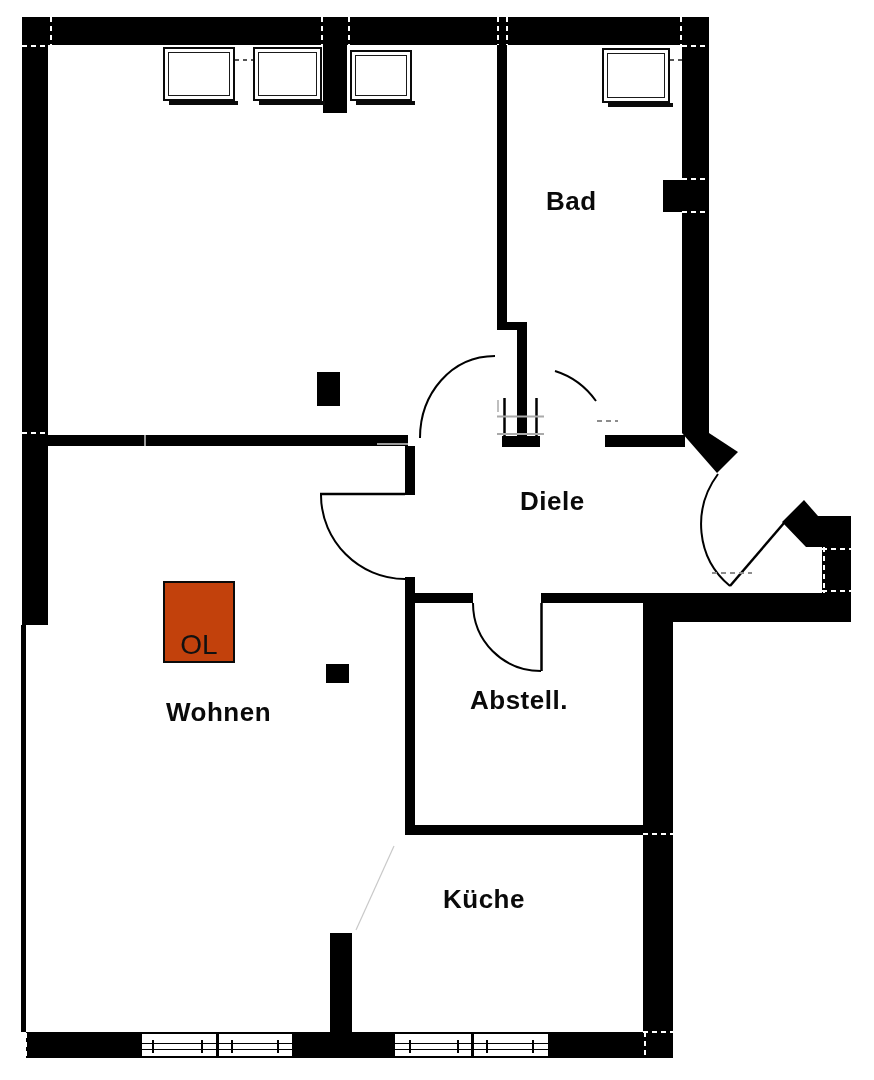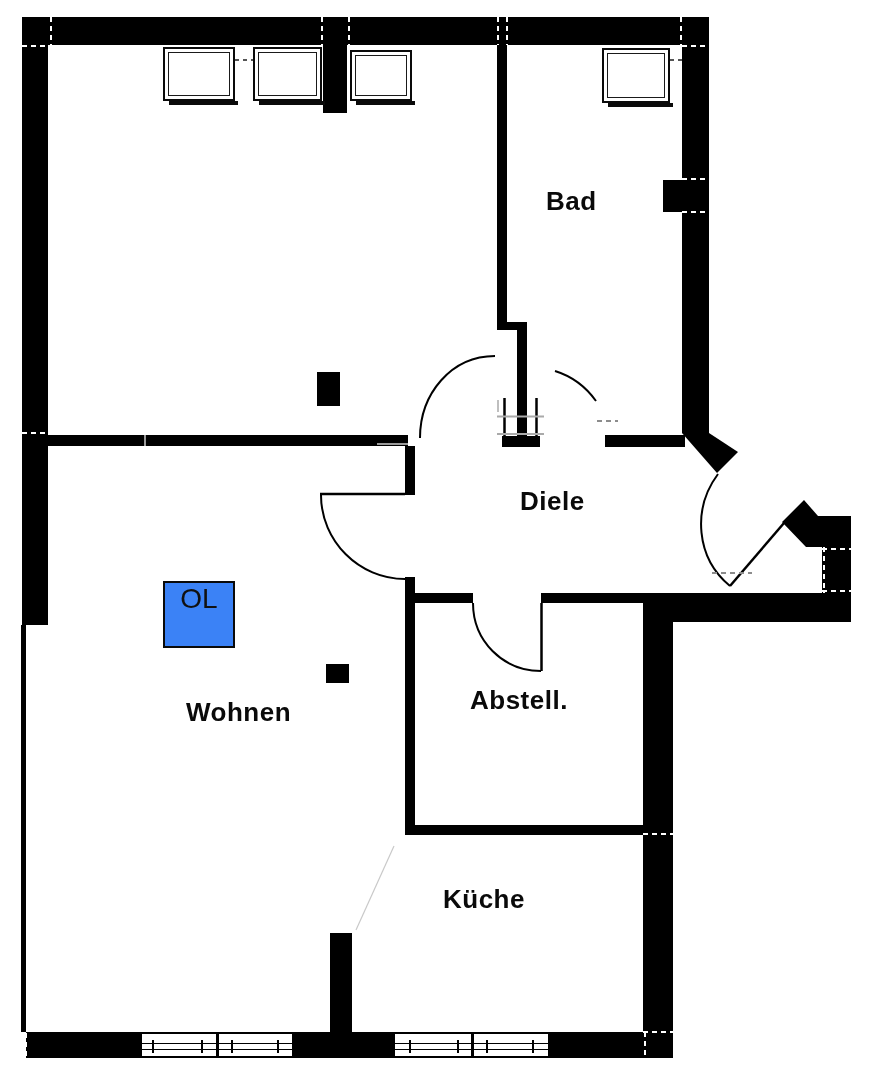--- a/index.html
+++ b/index.html
@@ -21,23 +21,23 @@
     font-weight:bold;
     font-size:26px;
     color:#0a0a0a;
     white-space:nowrap;
     letter-spacing:0.5px;
   }
   .box{position:absolute;border:2.5px solid #0a0a0a;background:#fff;box-sizing:border-box;}
   .box .in{position:absolute;left:3px;top:3px;right:3px;bottom:3px;border:1.5px solid #1a1a1a;}
   .shadow{position:absolute;background:#0a0a0a;}
   .olbox{
-    position:absolute;left:163px;top:581px;width:72px;height:67px;
-    border:2px solid #0a0a0a;background:#3b82f6;box-sizing:border-box;
-    display:flex;align-items:flex-start;justify-content:center;
+    position:absolute;left:163px;top:581px;width:72px;height:82px;
+    border:2px solid #0a0a0a;background:#c2410c;box-sizing:border-box;
+    display:flex;align-items:flex-end;justify-content:center;
     font-size:28px;font-weight:400;color:#111;
   }
   .win{position:absolute;height:26px;box-sizing:border-box;background:#fff;
        border-top:2px solid #000;border-bottom:2px solid #000;}
   .win .mid{position:absolute;left:0;right:0;top:9px;height:7px;box-sizing:border-box;
        border-top:1.5px solid #000;border-bottom:1.5px solid #000;}
   .win .tk{position:absolute;top:6px;width:2px;height:13px;background:#000;}
   .dh{position:absolute;height:2px;background:repeating-linear-gradient(90deg,#fff 0 5px,rgba(255,255,255,0) 5px 9px);}
   .dv{position:absolute;width:2px;background:repeating-linear-gradient(180deg,#fff 0 5px,rgba(255,255,255,0) 5px 9px);}
   .dg{position:absolute;height:2px;background:repeating-linear-gradient(90deg,#8c8c8c 0 5px,rgba(0,0,0,0) 5px 9px);}
@@ -171,17 +171,17 @@
   <div class="dg" style="left:597px;top:420px;width:21px;"></div>
   <div class="dg" style="left:712px;top:572px;width:40px;"></div>
   <div class="dg" style="left:235px;top:59px;width:18px;background:repeating-linear-gradient(90deg,#555 0 4px,rgba(0,0,0,0) 4px 8px);"></div>
   <div class="dg" style="left:670px;top:59px;width:13px;background:repeating-linear-gradient(90deg,#555 0 4px,rgba(0,0,0,0) 4px 8px);"></div>
 
   <div class="gt" style="left:377px;top:443px;width:31px;height:2px;"></div>
   <div class="gt" style="left:144px;top:435px;width:2px;height:11px;"></div>
 
   <div class="lbl" style="left:546px;top:186px;">Bad</div>
   <div class="lbl" style="left:520px;top:486px;">Diele</div>
-  <div class="lbl" style="left:166px;top:697px;margin-left:20px;">Wohnen</div>
+  <div class="lbl" style="left:166px;top:697px;">Wohnen</div>
   <div class="lbl" style="left:470px;top:685px;">Abstell.</div>
   <div class="lbl" style="left:443px;top:884px;">Küche</div>
 
 </div>
 
 </body></html>

